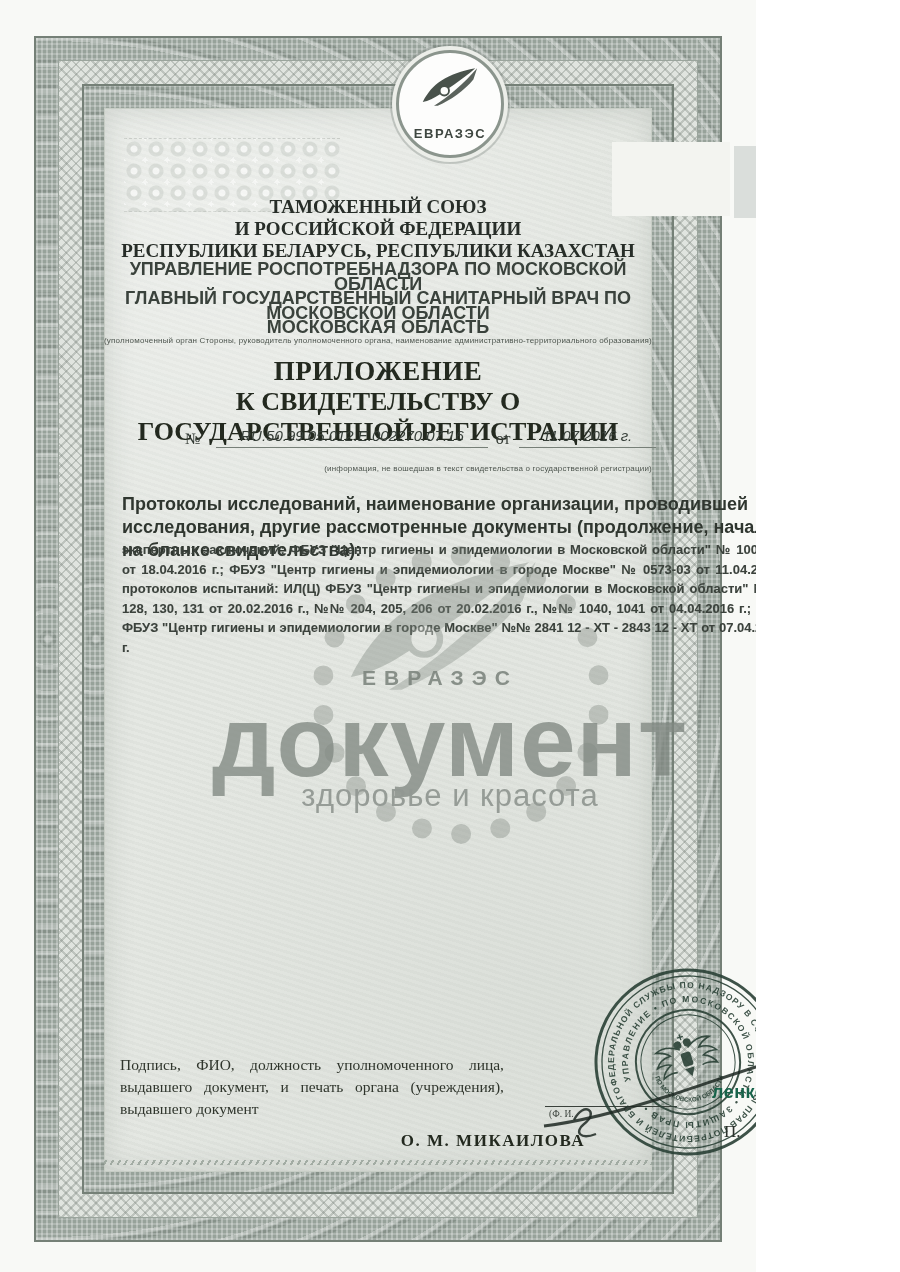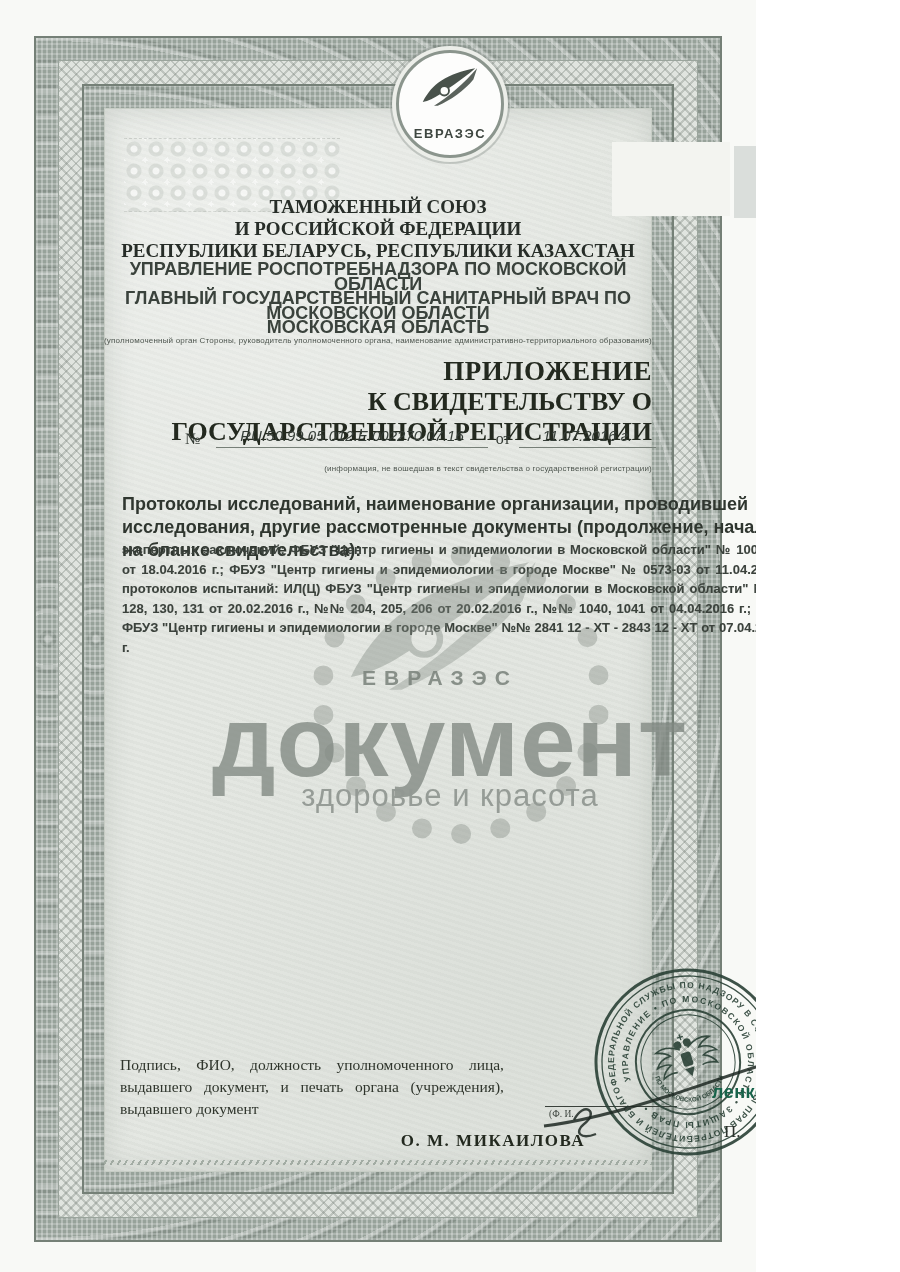--- a/index.html
+++ b/index.html
@@ -38,21 +38,21 @@
   .pattern-tl{position:absolute;left:124px;top:138px;width:216px;height:72px;opacity:.55;
       background:repeating-radial-gradient(circle at 10px 10px,rgba(255,255,255,.9) 0 3px,rgba(176,183,176,.55) 4px 7px,rgba(0,0,0,0) 8px 14px);
       background-size:22px 22px;border-top:1px dashed rgba(110,118,110,.45);border-bottom:1px dashed rgba(110,118,110,.35);}
   .rect-tr-a{position:absolute;left:612px;top:142px;width:118px;height:74px;background:#f3f4f0;}
   .rect-tr-b{position:absolute;left:734px;top:146px;width:114px;height:72px;background:#dadedb;}
   
   .hdr{position:absolute;left:104px;right:104px;top:196px;text-align:center;}
   .hdr .serif{font-family:"Liberation Serif",serif;font-weight:bold;font-size:19px;line-height:22px;color:#272d28;}
   .hdr .sans{font-size:18px;line-height:14.5px;font-weight:bold;color:#3a423c;}
   .cap{position:absolute;left:104px;right:104px;text-align:right;font-size:8px;color:#4d554e;letter-spacing:.2px;}
-  .title{position:absolute;left:104px;right:104px;top:355px;text-align:right;
+  .title{position:absolute;left:104px;right:104px;top:355px;text-align:center;
       font-family:"Liberation Serif",serif;font-weight:bold;color:#23291f;}
   .title .t1{font-size:27px;line-height:32px;letter-spacing:.5px;}
   .title .t2{font-size:26px;line-height:30px;}
   
   .numrow{position:absolute;left:185px;top:427px;width:530px;display:flex;align-items:flex-end;}
   .numrow .lbl{font-family:"Liberation Serif",serif;font-size:16px;color:#333a34;}
   .numrow .fill{border-bottom:1px solid #767f77;font-size:15px;color:#363e38;padding:0 24px 3px 24px;white-space:nowrap;font-style:italic;}
   
   .lead{position:absolute;left:122px;top:493px;width:658px;font-weight:bold;font-size:18px;line-height:23px;color:#2f362f;}
   .details{position:absolute;left:122px;top:540px;width:662px;font-size:13px;line-height:19.5px;

